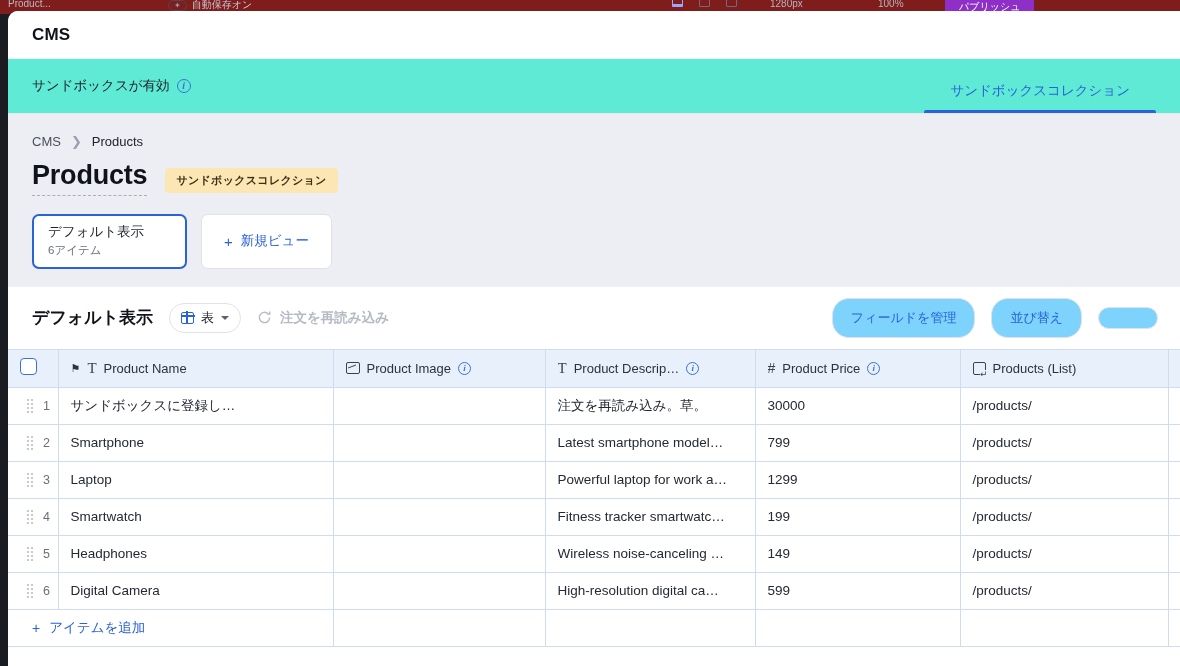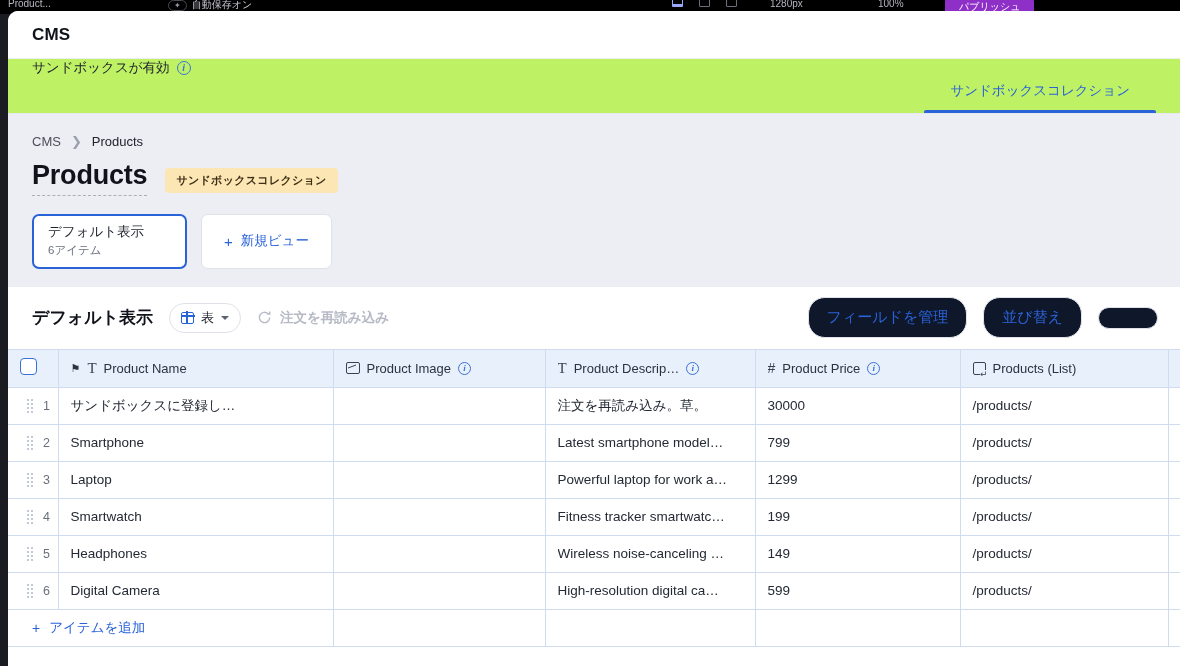--- a/index.html
+++ b/index.html
@@ -6,21 +6,21 @@
   html, body {
     width: 1180px; height: 666px;
     font-family: "Liberation Sans", "DejaVu Sans", sans-serif;
     overflow: hidden;
     background: #1b1b22;
   }
 
   
   .bg-strip {
     position: absolute; left: 0; top: 0; width: 1180px; height: 14px;
-    background: #000000;
+    background: #7f1d1d;
     display: flex; align-items: center;
     color: #8c8c99; font-size: 10px; white-space: nowrap;
     overflow: hidden;
   }
   .bg-strip .bg-item { position: absolute; top: -2px; }
   .bg-tab { left: 8px; color: #b9b9c4; font-size: 10px; }
   .bg-auto { left: 168px; color: #c9c9d4; font-size: 10px; }
   .bg-auto .pill {
     display: inline-block; border: 1px solid #4a4a58; border-radius: 7px;
     padding: 0 5px; margin-right: 5px; color: #9a9aa8; font-size: 8px;
@@ -47,22 +47,22 @@
   .modal-header {
     height: 48px; display: flex; align-items: center;
     padding: 0 24px;
     border-bottom: 1px solid #edeef2;
     background: #fff;
   }
   .modal-title { font-size: 17px; font-weight: 700; color: #10131a; letter-spacing: .2px; }
 
   
   .tabbar {
-    height: 55px; background: #bef264; position: relative;
-    display: flex; align-items: flex-start; padding: 0 24px;
+    height: 55px; background: #5eead4; position: relative;
+    display: flex; align-items: center; padding: 0 24px;
     border-bottom: 1px solid #e6e8ee;
   }
   .sandbox-note { display: flex; align-items: center; gap: 7px; font-size: 13.5px; color: #20242e; }
   .info-ico {
     width: 14px; height: 14px; border-radius: 50%;
     border: 1.3px solid #3b72d9; color: #3b72d9;
     font-size: 10px; line-height: 12px; text-align: center;
     font-family: "Liberation Serif", serif; font-style: italic; font-weight: 700;
     display: inline-block;
   }
@@ -128,22 +128,22 @@
   .grid-ico::after  { content:""; position:absolute; top:-1.5px; bottom:-1.5px; left:4px; width:1.5px; background:#2a62d8;}
   .chev { width: 0; height: 0; border-left: 4px solid transparent; border-right: 4px solid transparent; border-top: 4.5px solid #5b6171; }
   .tt-refresh {
     display: flex; align-items: center; gap: 8px; font-size: 13.5px; color: #b6bac4;
     cursor: default;
     font-weight: bold;
   }
   .refresh-ico { width: 15px; height: 15px; display: inline-block; }
   .tt-spacer { flex: 1; }
   .tt-btn {
-    border: 1px solid #dfe2e9; border-radius: 17px; background: #0f172a;
-    padding: 10px 18px; font-size: 15px; color: #2a62d8; cursor: pointer;
+    border: 1px solid #dfe2e9; border-radius: 17px; background: #7dd3fc;
+    padding: 10px 18px; font-size: 13px; color: #2a62d8; cursor: pointer;
     white-space: nowrap;
   }
   .tt-btn.partial { padding-right: 40px; }
 
   
   .tablewrap { position: relative; }
   table.dt { border-collapse: collapse; table-layout: fixed; width: 1196px; }
   table.dt th, table.dt td {
     border-right: 1px solid #cfdcf0; border-bottom: 1px solid #cfdcf0;
     font-weight: 400; text-align: left; vertical-align: middle;

